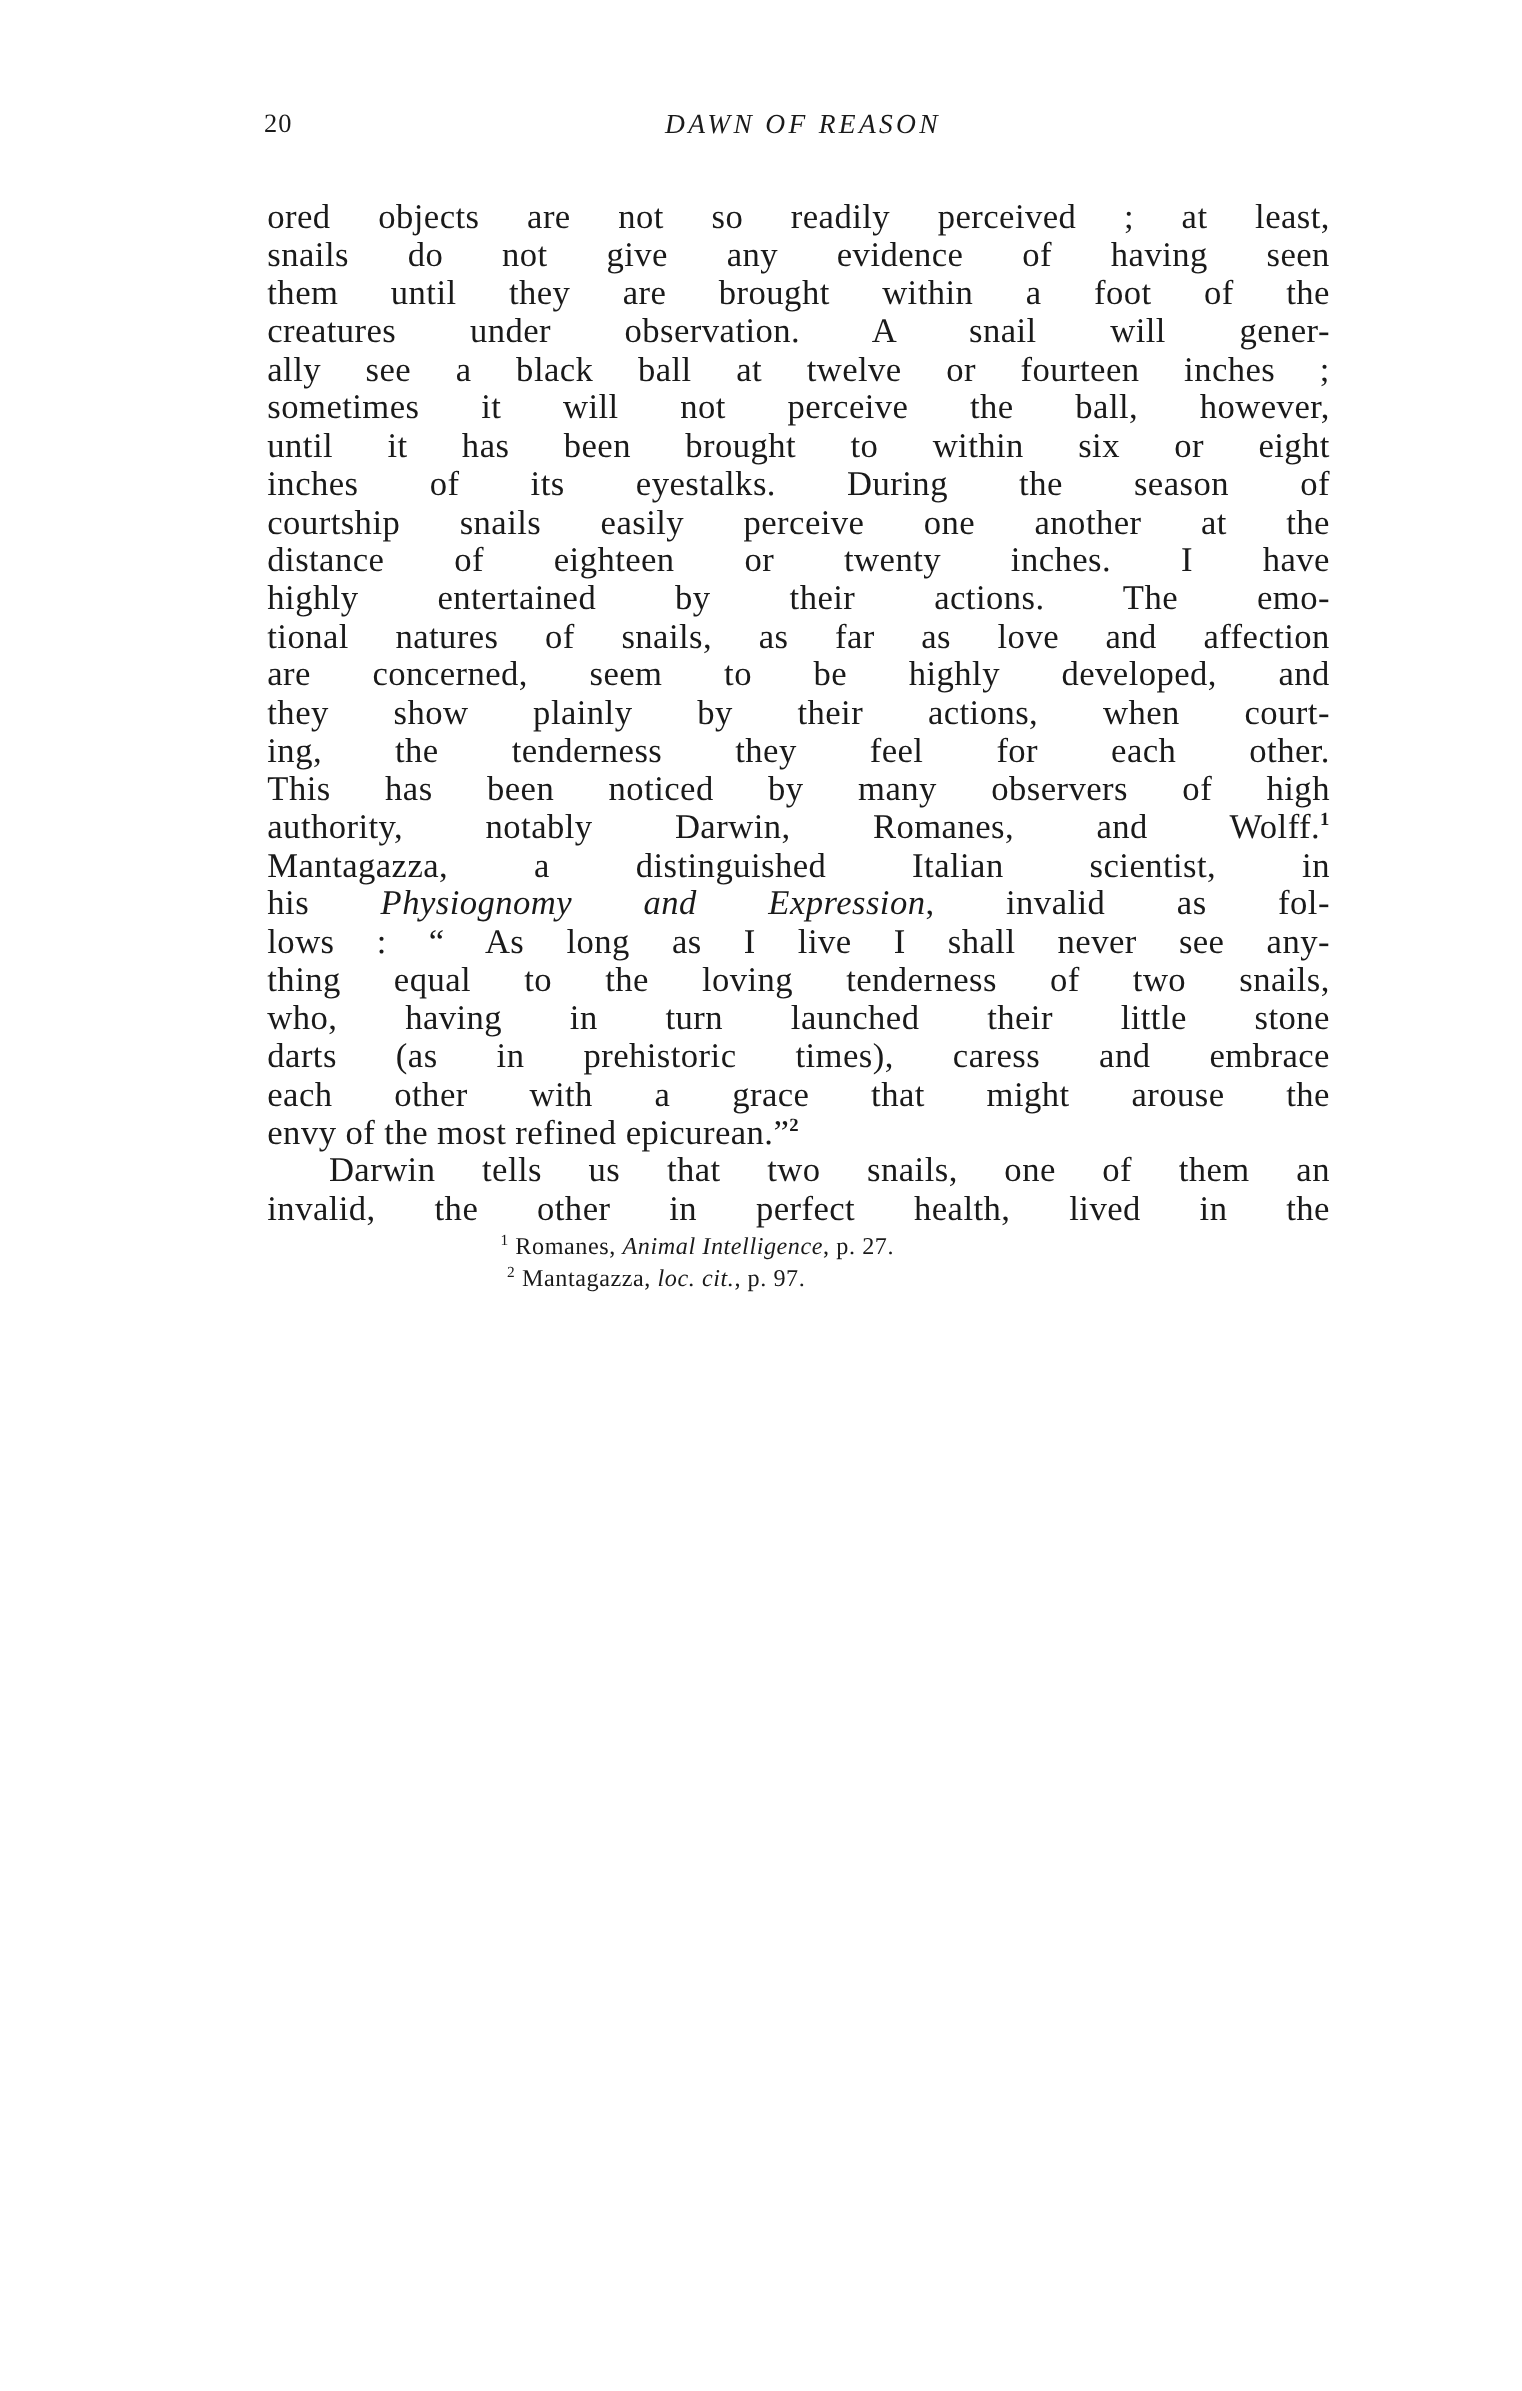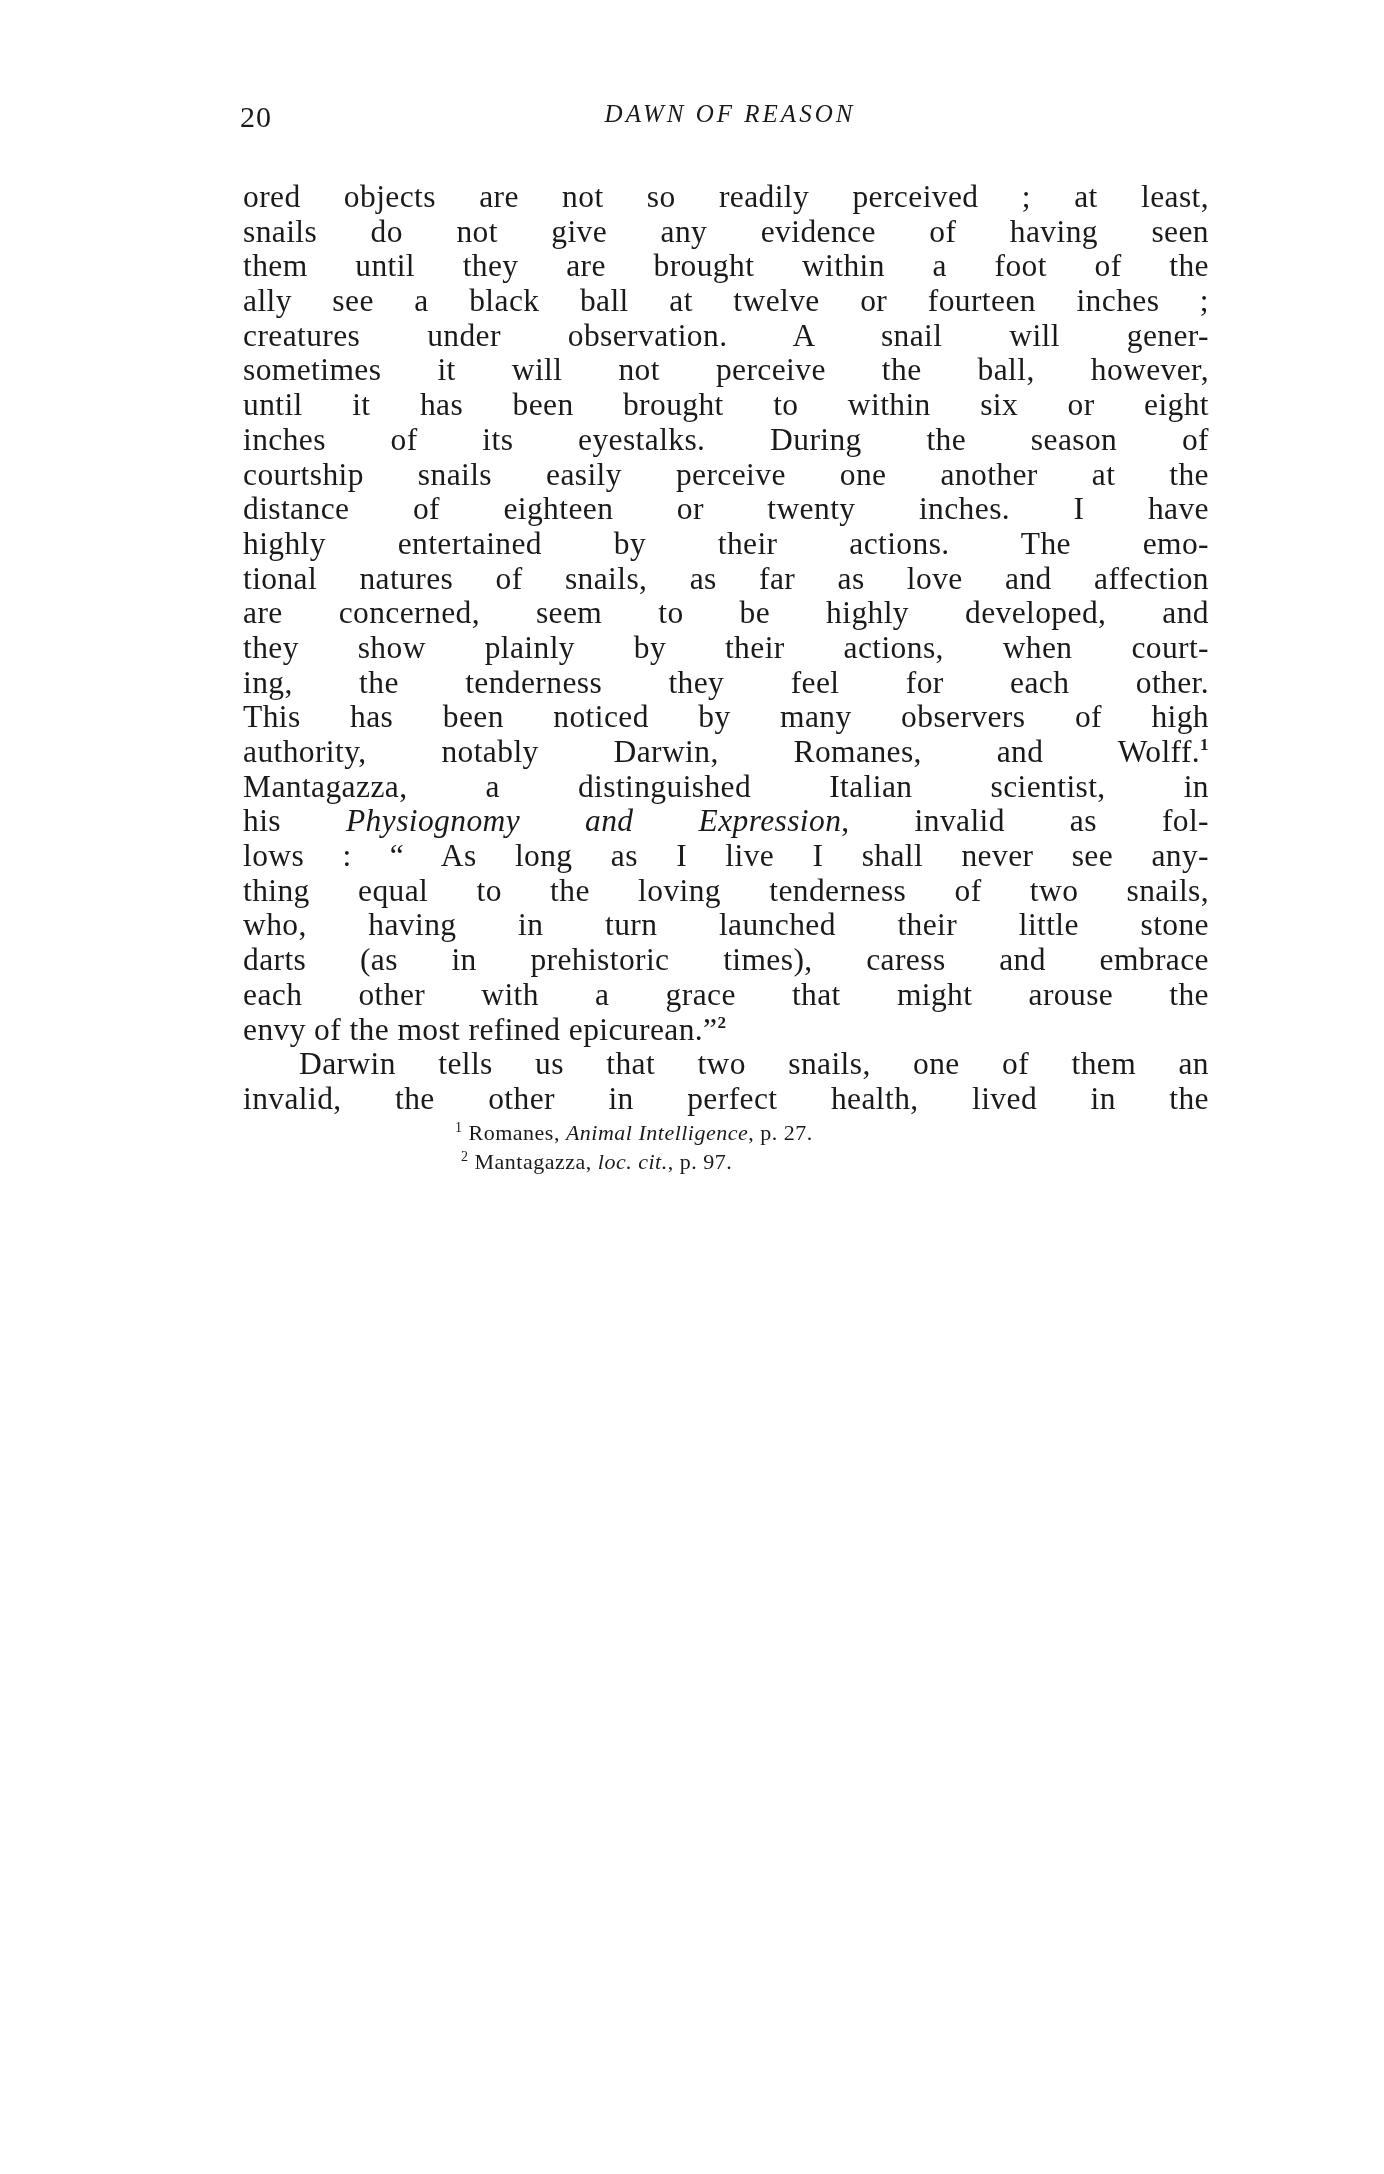--- a/index.html
+++ b/index.html
@@ -6,21 +6,21 @@
   body {
     width: 1384px; height: 2174px; position: relative; overflow: hidden;
     font-family: "Liberation Serif", "DejaVu Serif", serif;
     color: #1a1a1a;
   }
   .page-header {
     position: absolute; left: 240px; top: 100px; width: 970px; height: 40px;
   }
   .page-number {
     position: absolute; left: 0; top: 0;
-    font-size: 30px; letter-spacing: 1px;
+    font-size: 24px; letter-spacing: 1px;
   }
   .running-head {
     position: absolute; left: 0; right: 0; top: 0; text-align: center;
     font-style: italic; font-size: 25px; letter-spacing: 3px;
     padding-left: 10px;
   }
   .body-text {
     position: absolute; left: 243px; top: 156px; width: 966px; margin-top: 24px;
   }
   .line {
@@ -49,22 +49,22 @@
 
 <div class="page-header">
   <span class="page-number">20</span>
   <span class="running-head">DAWN OF REASON</span>
 </div>
 
 <div class="body-text">
   <span class="line">ored objects are not so readily perceived ; at least,</span>
   <span class="line">snails do not give any evidence of having seen</span>
   <span class="line">them until they are brought within a foot of the</span>
+  <span class="line">creatures under observation.  A snail will gener-</span>
   <span class="line">ally see a black ball at twelve or fourteen inches ;</span>
-  <span class="line">creatures under observation.  A snail will gener-</span>
   <span class="line">sometimes it will not perceive the ball, however,</span>
   <span class="line">until it has been brought to within six or eight</span>
   <span class="line">inches of its eyestalks.  During the season of</span>
   <span class="line">courtship snails easily perceive one another at the</span>
   <span class="line">distance of eighteen or twenty inches.  I have</span>
   <span class="line">highly entertained by their actions.  The emo-</span>
   <span class="line">tional natures of snails, as far as love and affection</span>
   <span class="line">are concerned, seem to be highly developed, and</span>
   <span class="line">they show plainly by their actions, when court-</span>
   <span class="line">ing, the tenderness they feel for each other.</span>

